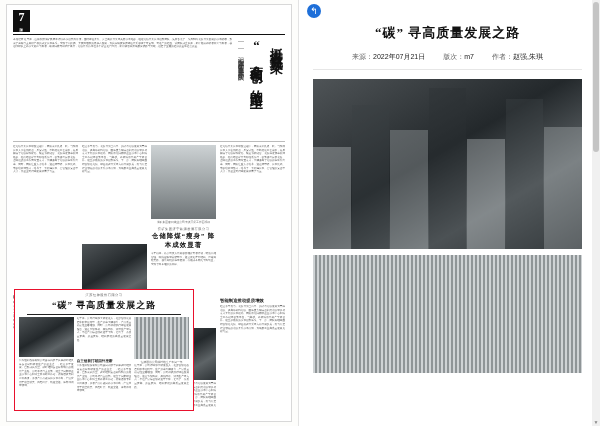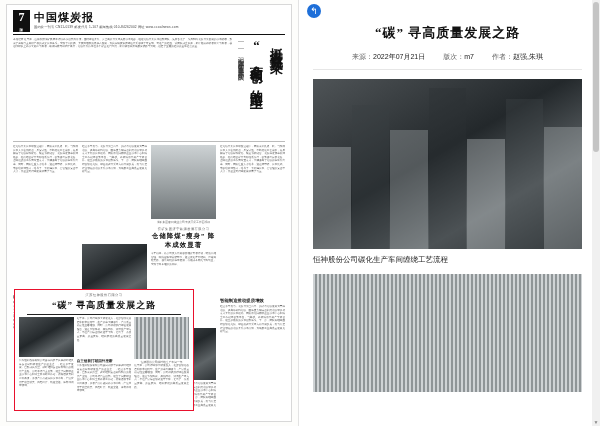--- a/index.html
+++ b/index.html
@@ -268,24 +268,20 @@
 
 <div class="app">
 
   <div class="paper-pane">
     <div class="paper">
 
       <div class="masthead">
         <div class="pagebox">
           <span class="pnum">7</span>
           <span class="plab">版</span>
-        </div>
-        <div>
-          <div class="mast-name">中国煤炭报</div>
-          <div class="mast-meta">国内统一刊号 CN11-0139  邮发代号 1-107  新闻热线 010-84262002  网址 www.ccoalnews.com</div>
         </div>
       </div>
 
       <div class="lead">
         <div class="vtitle lead-title">挺进在充填开采</div>
         <div class="vtitle lead-title">“全面领创”的道路上</div>
         <div class="vtitle lead-sub">——记山东能源淄矿集团充填开采技术创新团队</div>
         <div class="lead-body">本报记者 近年来，山东能源淄矿集团坚持以科技创新为引领，围绕绿色开采、安全高效开采等关键技术难题，组建充填开采技术创新团队，先后攻克了一系列制约充填开采发展的技术瓶颈，形成了具有自主知识产权的成套技术体系，实现了由跟跑、并跑到领跑的跨越式发展，为我国煤炭资源绿色开采提供了可复制、可推广的经验。该团队成立以来，累计完成科研项目三十余项，获省部级以上科技奖励二十余项，取得国家专利四十余件，充填开采技术在多个矿区推广应用，累计解放呆滞煤炭资源数千万吨，创造了显著的经济效益和社会效益。</div>
       </div>
 
@@ -376,21 +372,20 @@
         <div class="bars" style="opacity:.35">
           <div style="flex:1;background:#c9ced0;height:60%"></div>
           <div style="flex:1;background:#3a4043;height:85%"></div>
           <div style="flex:1;background:#aeb4b6;height:70%"></div>
           <div style="flex:1;background:#2c3134;height:95%"></div>
           <div style="flex:1;background:#c9ced0;height:65%"></div>
           <div style="flex:1;background:#41474a;height:88%"></div>
           <div style="flex:1;background:#b4babc;height:72%"></div>
         </div>
       </div>
-      <div class="art-cap">恒神股份公司碳化生产车间缠绕工艺流程</div>
 
       <div class="art-photo two photo mill"></div>
     </div>
   </div>
 
   <div class="scrollbar">
     <div class="arrow up">▲</div>
     <div class="thumb"></div>
     <div class="arrow down">▼</div>
   </div>

